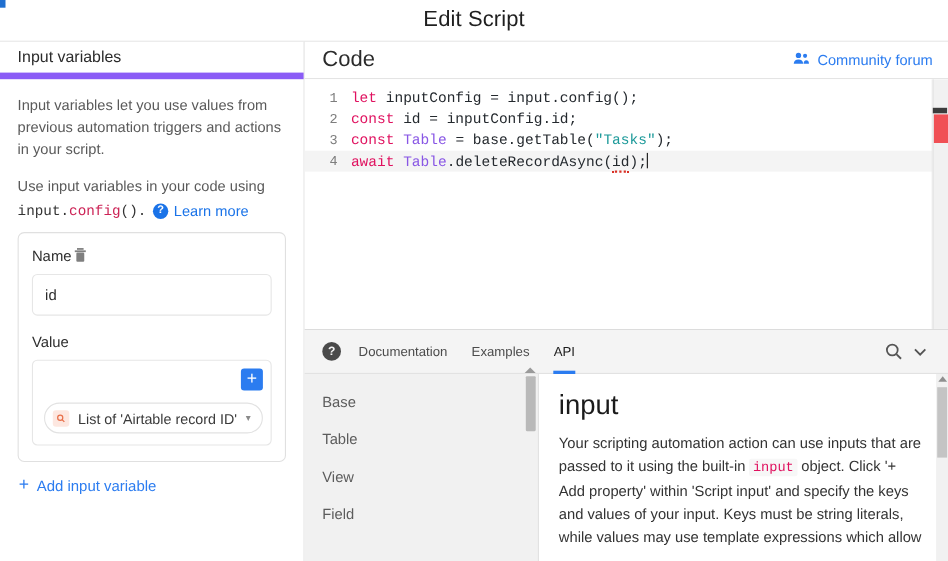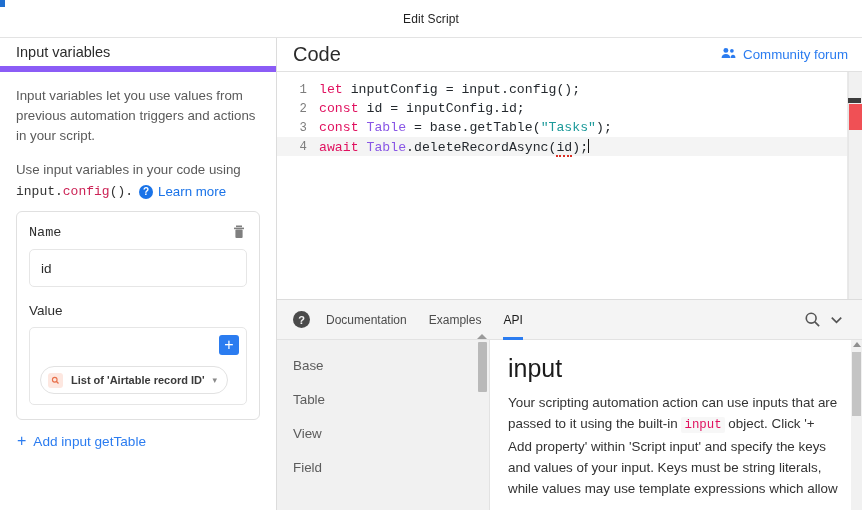--- a/index.html
+++ b/index.html
@@ -11,21 +11,21 @@
   }
   .app { position: relative; width: 862px; height: 510px; background:#fff; }
 
   
   .titlebar {
     height: 38px; width: 100%;
     display: flex; align-items: center; justify-content: center;
     background: #fff;
     border-bottom: 1px solid #e3e3e3;
   }
-  .titlebar .title { font-size: 12px; color: #1f1f1f; letter-spacing: .1px; text-align: right; }
+  .titlebar .title { font-size: 20px; color: #1f1f1f; letter-spacing: .1px; text-align: right; }
   .corner-dot {
     position: absolute; left:0; top:0; width:5px; height:7px;
     background:#1f6fd0;
   }
 
   
   .body-row { display: flex; height: 472px; width: 100%; }
 
   
   .left-pane {
@@ -61,21 +61,21 @@
   }
   .link-blue {
     color:#1a73e8; font-size:13.3px; font-family:"Liberation Sans",sans-serif;
     cursor:pointer;
   }
 
   .var-card {
     border: 1px solid #e0e0e0; border-radius: 6px;
     padding: 12px 12px 14px 12px; background:#fff;
   }
-  .row-between { display:flex; align-items:center; justify-content:space-between;font-family:Liberation Mono, monospace; }
+  .row-between { display:flex; align-items:center; justify-content:flex-start; }
   .field-label { font-size:13.5px; color:#2f2f2f; }
   .trash {
     width:16px; height:16px; cursor:pointer; opacity:.75;
   }
   .text-input {
     margin-top: 9px;
     width: 100%; height: 38px;
     border: 1px solid #e6e6e6; border-radius: 5px;
     background: #fff;
     padding: 0 11px; font-size: 13.5px; color:#2b2b2b;
@@ -99,21 +99,21 @@
   .chip {
     position:absolute; left:10px; bottom:10px;
     height:28px; border:1px solid #e2e2e2; border-radius:14px;
     background:#fff; display:flex; align-items:center; gap:8px;
     padding: 0 10px 0 7px; cursor:pointer;
   }
   .chip-icon {
     width:15px; height:15px; border-radius:3px; background:#fde7e0;
     display:flex; align-items:center; justify-content:center;
   }
-  .chip-text { font-size:11px; color:#3a3a3a;font-weight:bold; }
+  .chip-text { font-size:13px; color:#3a3a3a; }
   .chip-caret { color:#8a8a8a; font-size:9px; }
 
   .add-var {
     margin: 13px 0 0 1px; display:flex; align-items:center; gap:7px;
     color:#2b7cf0; font-size:13.6px; cursor:pointer;
   }
   .add-var .plus-glyph { font-size:16px; line-height:1; }
 
   
   .right-pane { flex:1; display:flex; flex-direction:column; height:100%; background:#fff; }
@@ -283,21 +283,21 @@
                 </svg>
               </span>
               <span class="chip-text">List of 'Airtable record ID'</span>
               <span class="chip-caret">▾</span>
             </div>
           </div>
         </div>
 
         <div class="add-var">
           <span class="plus-glyph">+</span>
-          <span>Add input getTable</span>
+          <span>Add input variable</span>
         </div>
       </div>
     </div>
 
     <div class="right-pane">
 
       <div class="code-head">
         <span class="label">Code</span>
         <span class="forum-link">
           <span>

